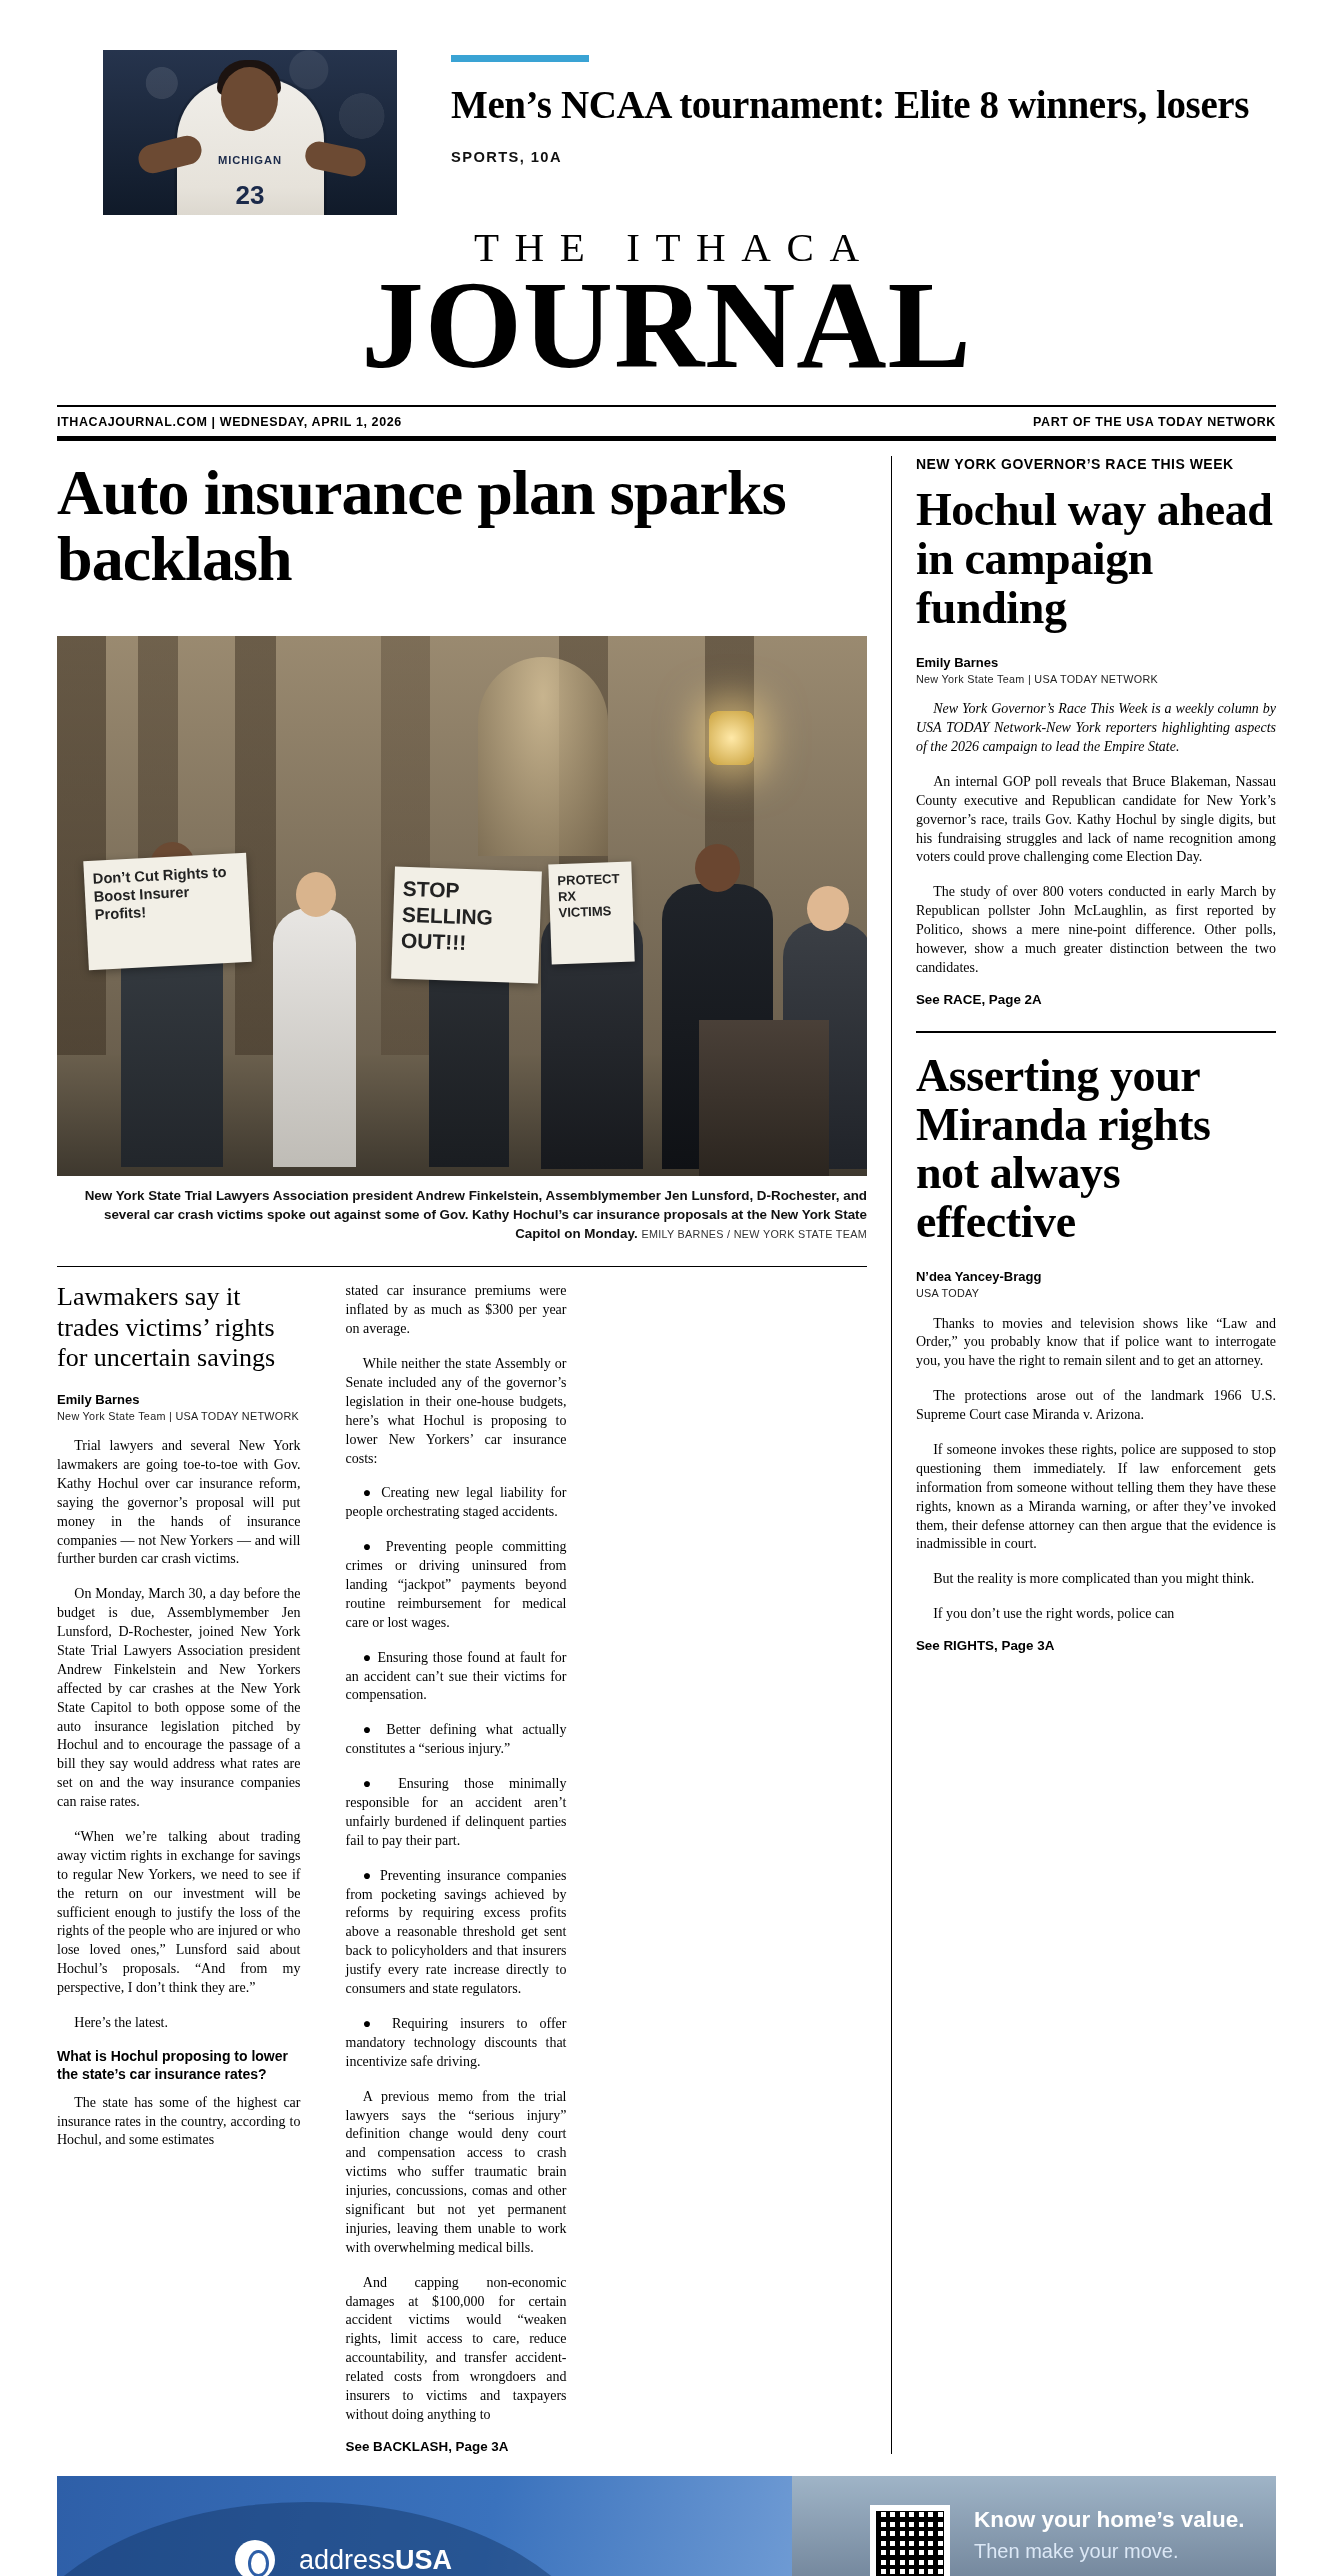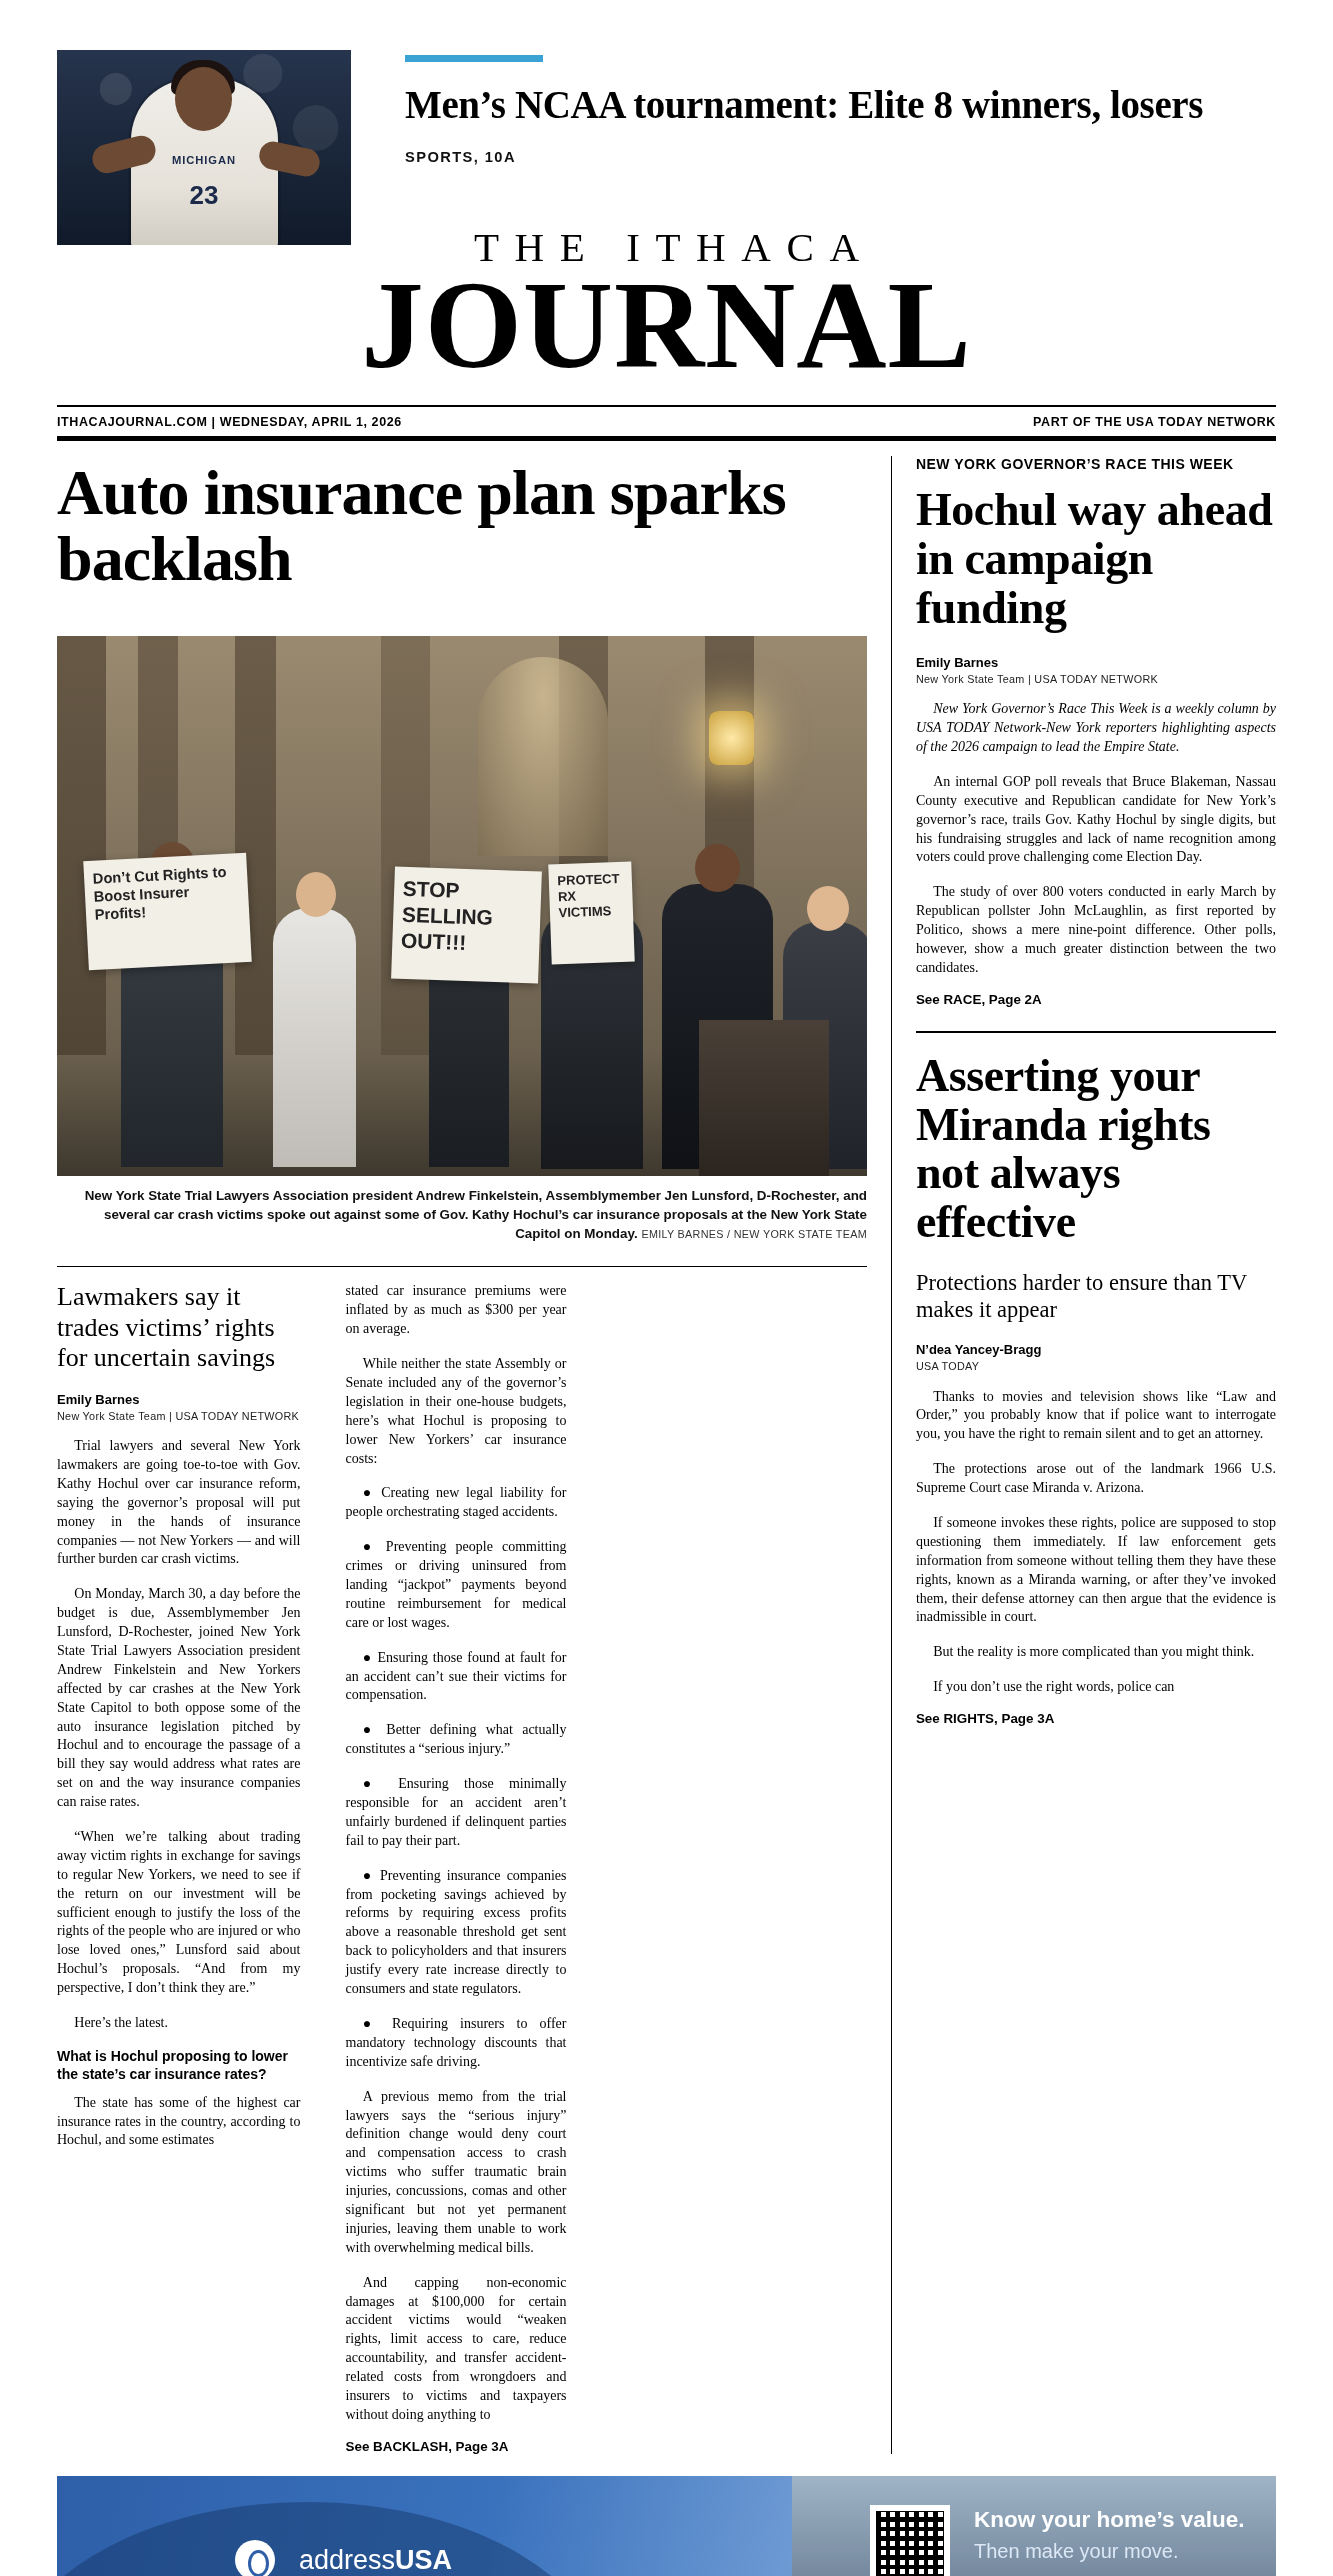--- a/index.html
+++ b/index.html
@@ -9,23 +9,23 @@
     background:#ffffff;
     font-family:"Liberation Serif", serif;
     color:#000;
     -webkit-font-smoothing:antialiased;
   }
   .page { width:1333px; height:2576px; position:relative; background:#fff; padding:0 57px; }
 
   
   .skybox { display:flex; align-items:flex-start; padding-top:50px; height:216px; }
   .sky-photo {
-    width:294px; height:195px; flex:0 0 294px;
+    width:294px; height:165px; flex:0 0 294px;
     background:linear-gradient(160deg,#2a3a57 0%,#1d2a40 40%,#0f1724 100%);
-    position:relative; overflow:hidden;
+    position:relative; overflow:hidden;margin-left:46px;
   }
   .sky-photo .crowd {
     position:absolute; inset:0;
     background:
       radial-gradient(circle at 20% 20%, rgba(255,255,255,.10) 0 15.6px, transparent 16.4px),
       radial-gradient(circle at 70% 12%, rgba(255,255,255,.08) 0 19px, transparent 20px),
       radial-gradient(circle at 88% 40%, rgba(255,255,255,.07) 0 22.5px, transparent 23px),
       linear-gradient(180deg,#26344d,#101a29);
   }
   .sky-photo .player {
@@ -390,21 +390,20 @@
       <div class="byline">Emily Barnes</div>
       <div class="byline-org">New York State Team | USA TODAY NETWORK</div>
       <p class="body first italic-lede">New York Governor’s Race This Week is a weekly column by USA TODAY Network-New York reporters highlighting aspects of the 2026 campaign to lead the Empire State.</p>
       <p class="body">An internal GOP poll reveals that Bruce Blakeman, Nassau County executive and Republican candidate for New York’s governor’s race, trails Gov. Kathy Hochul by single digits, but his fundraising struggles and lack of name recognition among voters could prove challenging come Election Day.</p>
       <p class="body">The study of over 800 voters conducted in early March by Republican pollster John McLaughlin, as first reported by Politico, shows a mere nine-point difference. Other polls, however, show a much greater distinction between the two candidates.</p>
       <div class="jumpline">See RACE, Page 2A</div>
 
       <div class="hr-right-thick"></div>
 
       <h2 class="right-head">Asserting your Miranda rights not always effective</h2>
-      <div class="deck">Protections harder to ensure than TV makes it appear</div>
       <div class="byline">N’dea Yancey-Bragg</div>
       <div class="byline-org">USA TODAY</div>
       <p class="body first">Thanks to movies and television shows like “Law and Order,” you probably know that if police want to interrogate you, you have the right to remain silent and to get an attorney.</p>
       <p class="body">The protections arose out of the landmark 1966 U.S. Supreme Court case Miranda v. Arizona.</p>
       <p class="body">If someone invokes these rights, police are supposed to stop questioning them immediately. If law enforcement gets information from someone without telling them they have these rights, known as a Miranda warning, or after they’ve invoked them, their defense attorney can then argue that the evidence is inadmissible in court.</p>
       <p class="body">But the reality is more complicated than you might think.</p>
       <p class="body">If you don’t use the right words, police can</p>
       <div class="jumpline">See RIGHTS, Page 3A</div>
     </div>
   </div>

